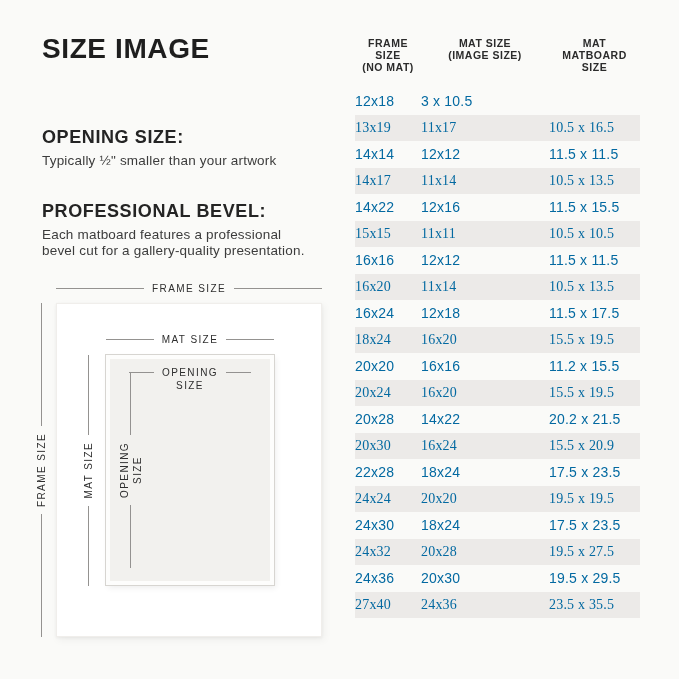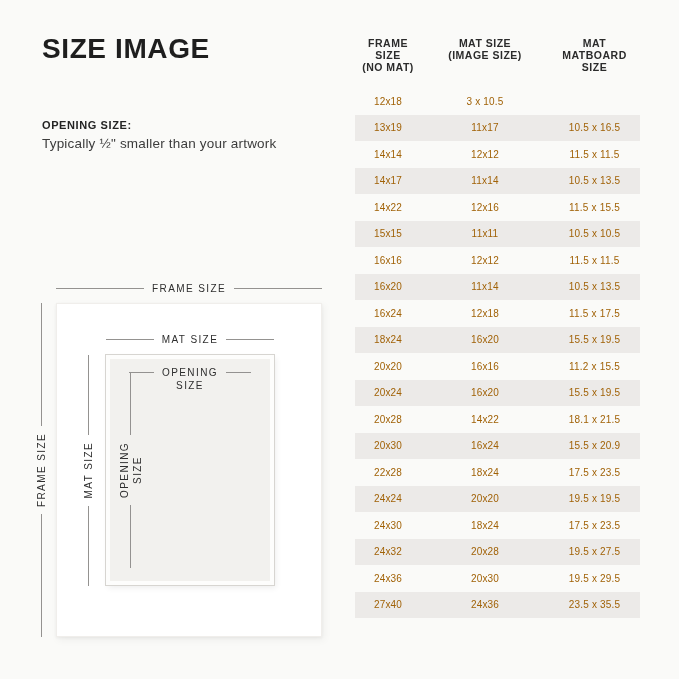--- a/index.html
+++ b/index.html
@@ -7,21 +7,21 @@
     --line:#949290; --frame-fill:#ffffff; --mat-fill:#f2f1ee; --mat-bevel:#fdfdfc; --mat-outline:#d7d5d1;
   }
   html,body{margin:0;padding:0;}
   body{background:var(--bg);font-family:"Liberation Sans",sans-serif;}
   .canvas{position:relative;width:679px;height:679px;background:var(--bg);overflow:hidden;}
 
   
   .title{position:absolute;left:42px;top:34px;font-size:28px;line-height:29px;
          font-weight:700;letter-spacing:.6px;color:var(--text-dark);}
   .section{position:absolute;left:42px;width:300px;}
-  .section h2{margin:0 0 5px 0;font-size:11px;font-weight:700;letter-spacing:.6px;color:#242424;}
+  .section h2{margin:8px 0 5px 0;font-size:18px;font-weight:700;letter-spacing:.6px;color:#242424;}
   .section .bodyline{font-size:13.5px;line-height:15.5px;color:var(--text-body);letter-spacing:.2px;}
   .sec-1{top:119px;}
   .sec-2{top:193px;}
 
   
   .frame-rect{position:absolute;left:56px;top:303px;width:266px;height:334px;
     background:var(--frame-fill);border:1px solid #f0eeeb;box-sizing:border-box;
     box-shadow:0 1px 3px rgba(0,0,0,.05),2px 3px 8px rgba(0,0,0,.05);}
   .mat-rect{position:absolute;left:106px;top:355px;width:168px;height:230px;
     background:var(--mat-fill);border:4px solid var(--mat-bevel);outline:1px solid var(--mat-outline);
@@ -47,37 +47,42 @@
   .dim-mat-v{left:81px;top:355px;height:231px;width:14px;}
   .dim-opening-v{left:117px;top:372px;height:196px;width:27px;}
 
   
   .thead{position:absolute;left:355px;top:37px;width:285px;display:grid;
     grid-template-columns:66px 128px 91px;}
   .thcell{text-align:center;font-size:10.5px;font-weight:700;letter-spacing:.5px;
     line-height:12px;color:#2b2b2b;}
   .tbody{position:absolute;left:355px;top:88px;width:285px;}
   .trow{display:grid;grid-template-columns:66px 128px 91px;height:26.5px;align-items:center;}
-  .trow.striped{background:var(--stripe);}
-  .tcell{text-align:center;font-size:10px;letter-spacing:.2px;color:#a16207;}
+  .trow.striped{background:var(--stripe);font-family:Liberation Serif, serif;}
+  .tcell{text-align:left;font-size:14px;letter-spacing:.2px;color:#0369a1;}
 </style>
 </head>
 <body>
 
 <div class="canvas">
 
   <div class="title">
     <div>SIZE IMAGE</div>
   </div>
 
   <div class="section sec-1">
     <h2>OPENING SIZE:</h2>
     <div class="bodyline">Typically ½" smaller than your artwork</div>
   </div>
 
+  <div class="section sec-2">
+    <h2>PROFESSIONAL BEVEL:</h2>
+    <div class="bodyline">Each matboard features a professional</div>
+    <div class="bodyline">bevel cut for a gallery-quality presentation.</div>
+  </div>
 
   <div>
     <div class="hdim dim-frame-h">
       <span class="ln"></span>
       <span class="lbl">FRAME SIZE</span>
       <span class="ln"></span>
     </div>
 
     <div class="frame-rect"></div>
 
@@ -191,21 +196,21 @@
         <div class="tcell">11.2 x 15.5</div>
       </div>
       <div class="trow striped">
         <div class="tcell">20x24</div>
         <div class="tcell">16x20</div>
         <div class="tcell">15.5 x 19.5</div>
       </div>
       <div class="trow">
         <div class="tcell">20x28</div>
         <div class="tcell">14x22</div>
-        <div class="tcell">18.1 x 21.5</div>
+        <div class="tcell">20.2 x 21.5</div>
       </div>
       <div class="trow striped">
         <div class="tcell">20x30</div>
         <div class="tcell">16x24</div>
         <div class="tcell">15.5 x 20.9</div>
       </div>
       <div class="trow">
         <div class="tcell">22x28</div>
         <div class="tcell">18x24</div>
         <div class="tcell">17.5 x 23.5</div>

